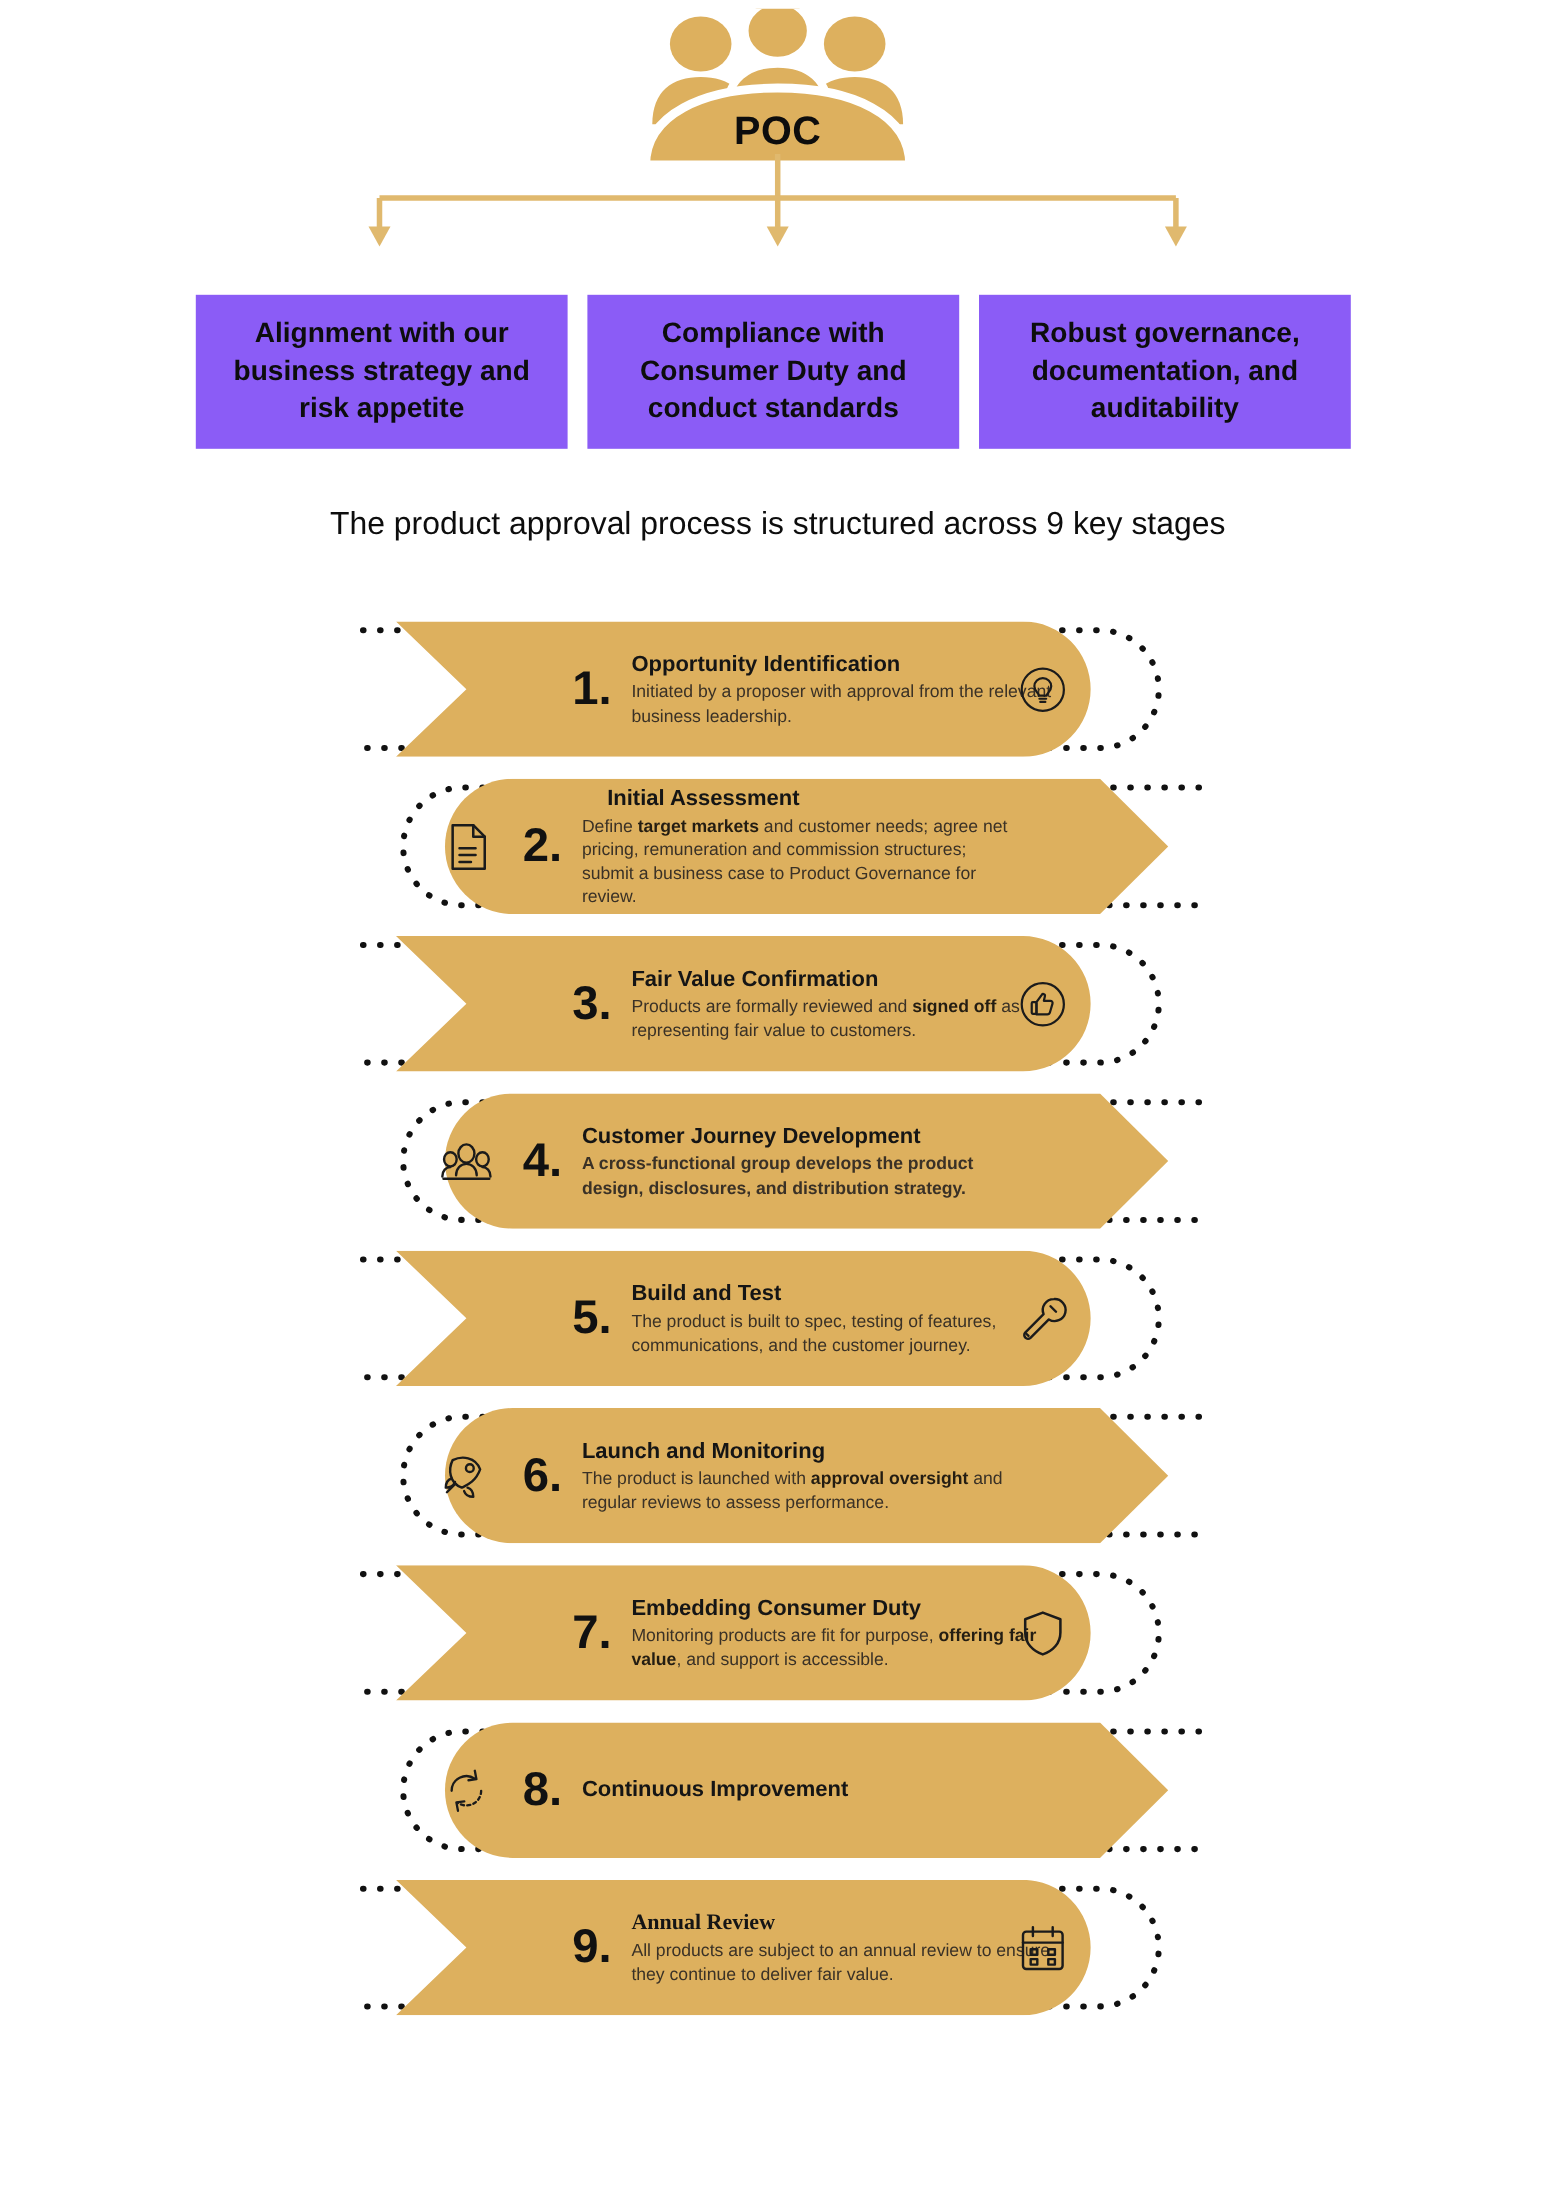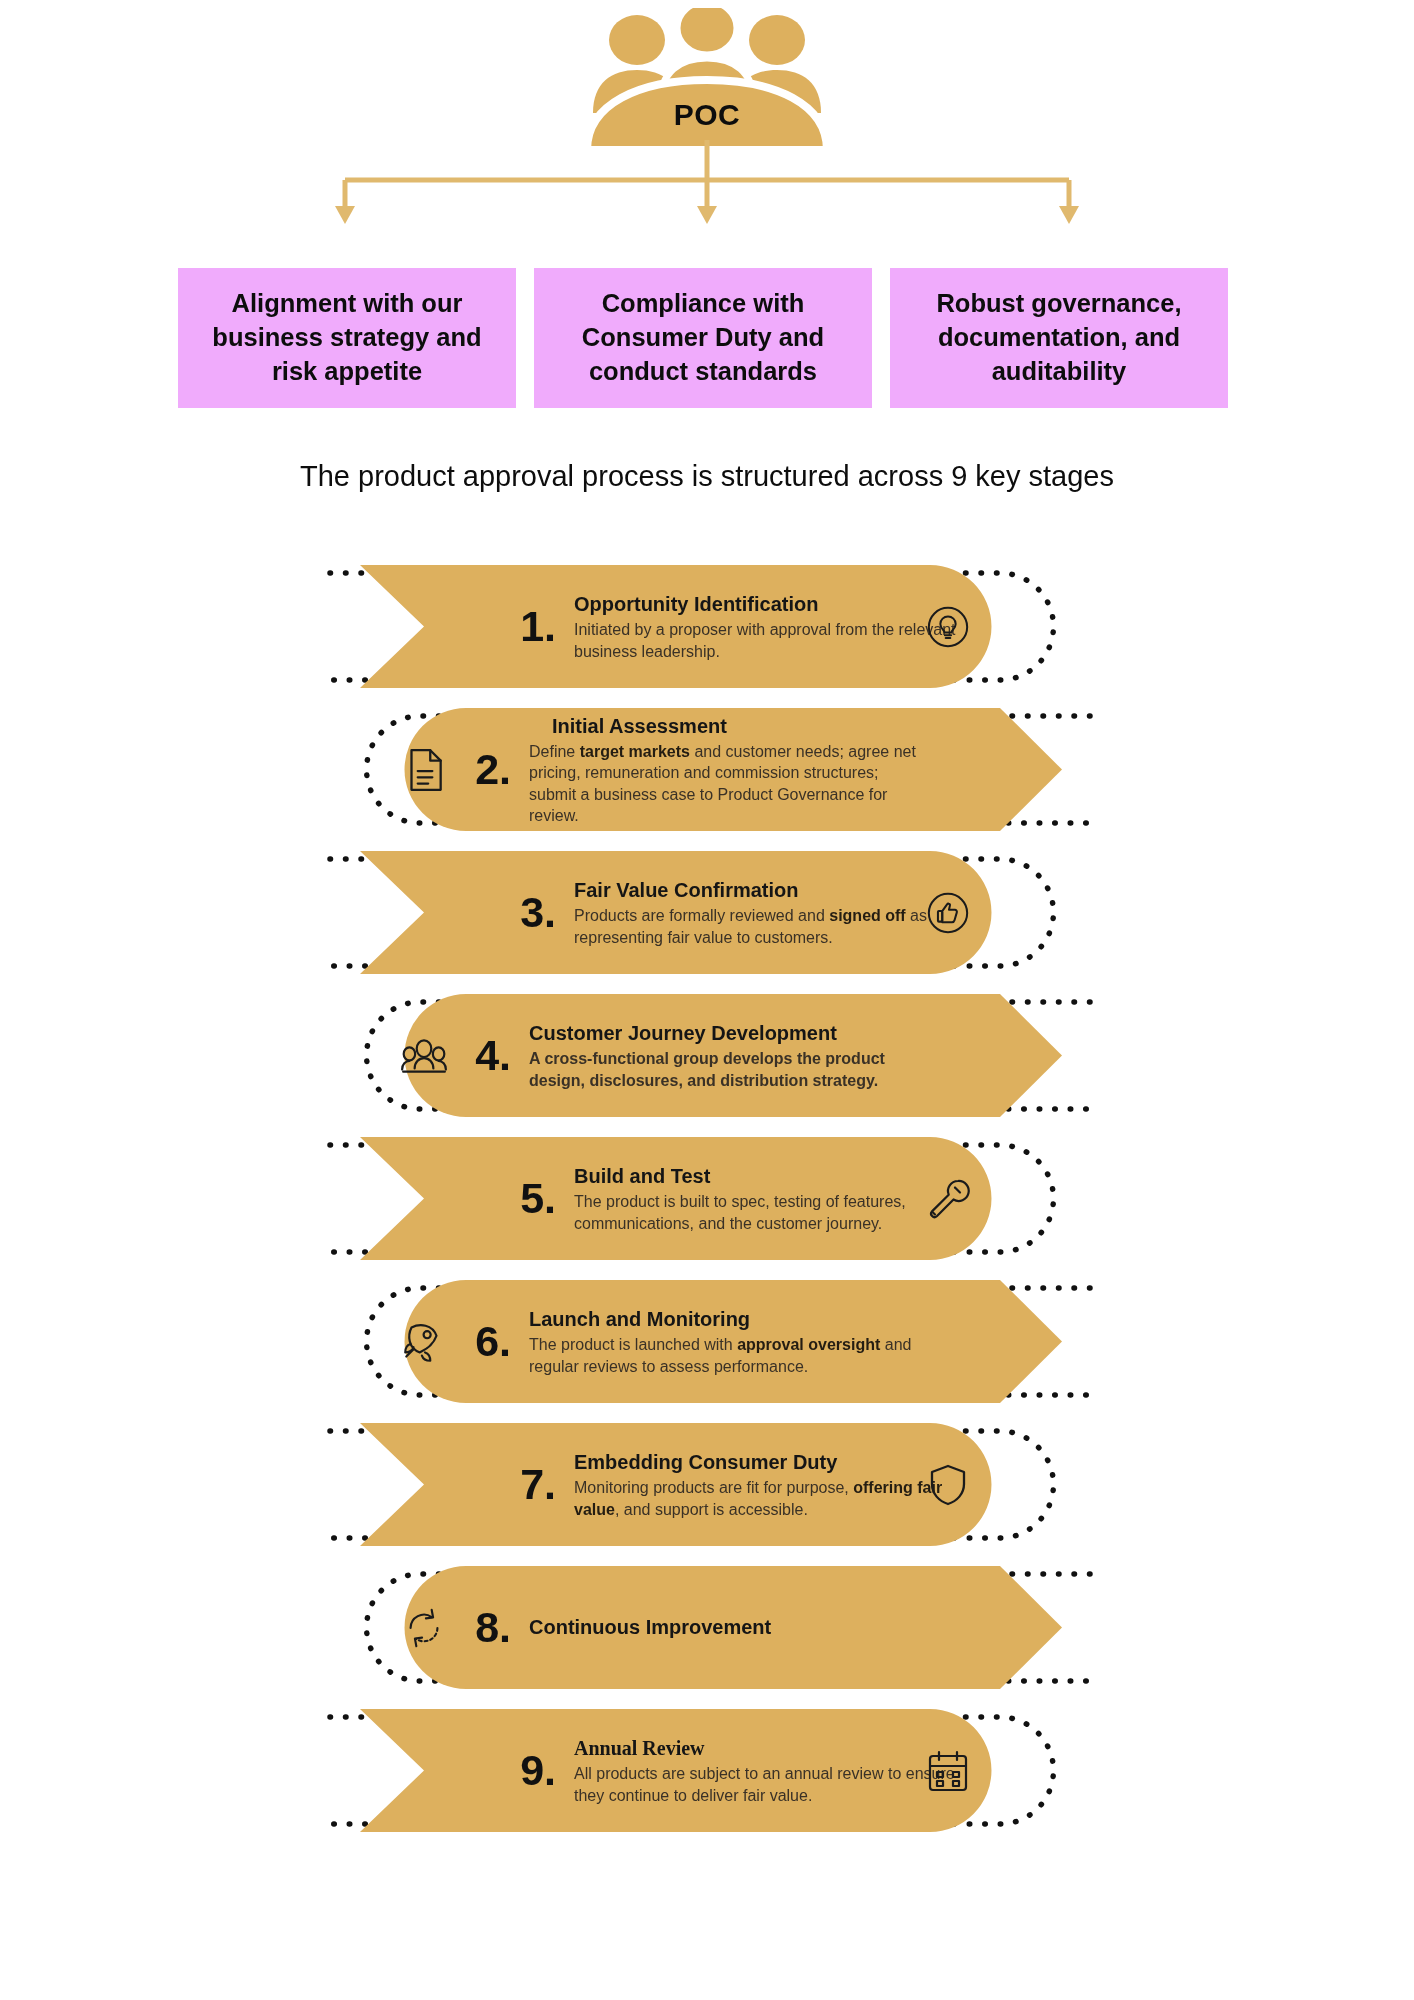--- a/index.html
+++ b/index.html
@@ -22,41 +22,41 @@
     left: 0; top: 8px;
     width: 1414px;
     height: 150px;
   }
   .poc-svg { position: absolute; left: 50%; transform: translateX(-50%); top: 0; }
   .poc-label {
     position: absolute;
     left: 50%;
     transform: translateX(-50%);
     top: 90px;
-    font-size: 30px;
+    font-size: 36px;
     font-weight: bold;
     color: #0d0d0d;
     letter-spacing: 0.5px;
     font-family: "Liberation Sans", sans-serif;
   }
 
   
   .connector { position: absolute; left: 0; top: 140px; width: 1414px; height: 90px; }
 
   
   .boxrow {
     position: absolute;
     left: 178px;
     top: 268px;
     width: 1050px;
     display: flex;
     gap: 18px;
   }
   .gold-box {
-    background: #f0abfc;
+    background: #8b5cf6;
     width: 340px;
     height: 140px;
     display: flex;
     align-items: center;
     justify-content: center;
     text-align: center;
     padding: 6px 10px;
   }
   .gold-box .txt {
     font-size: 25.5px;

